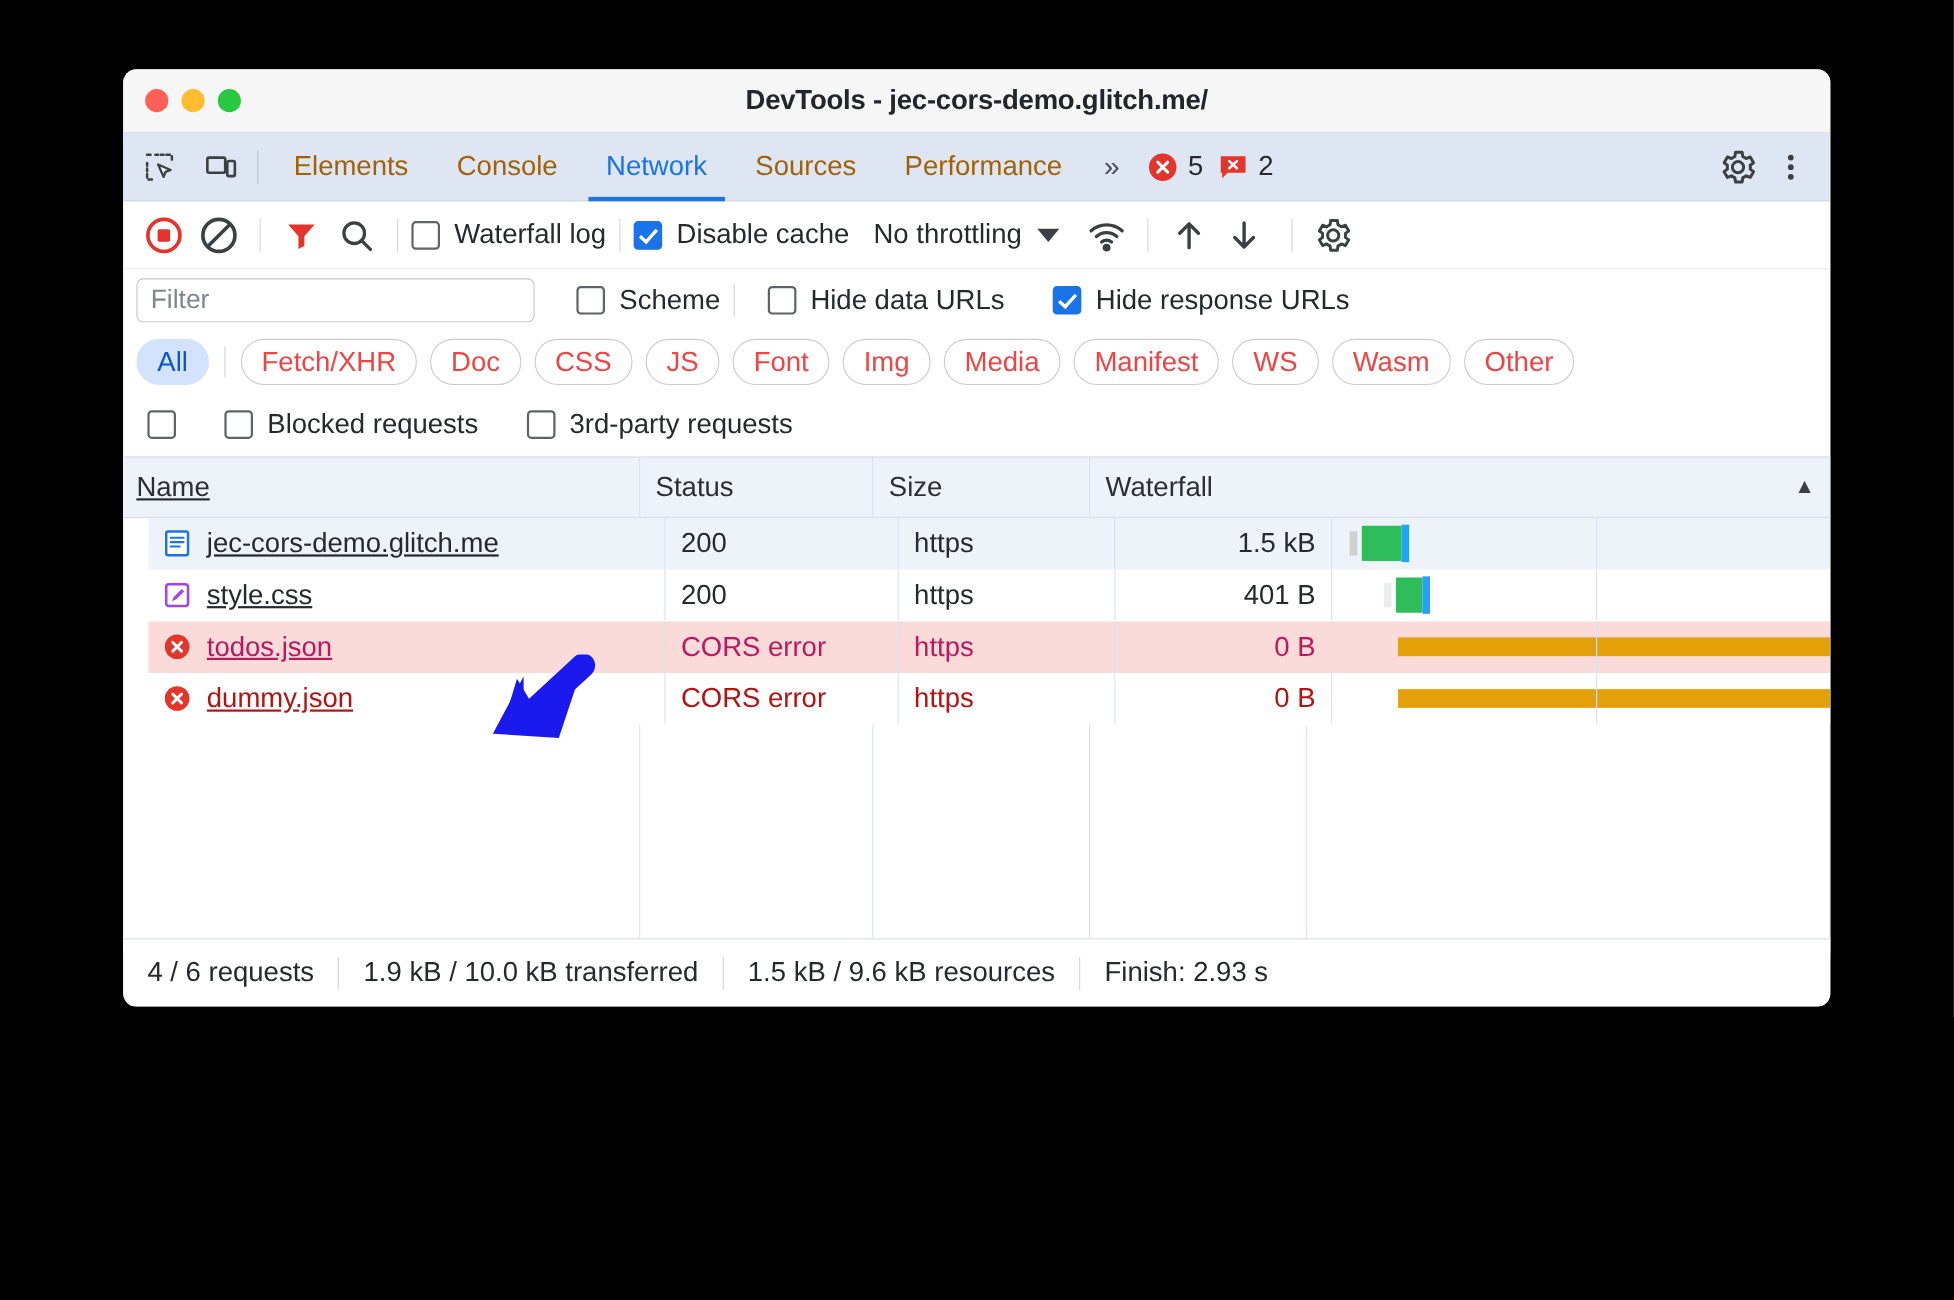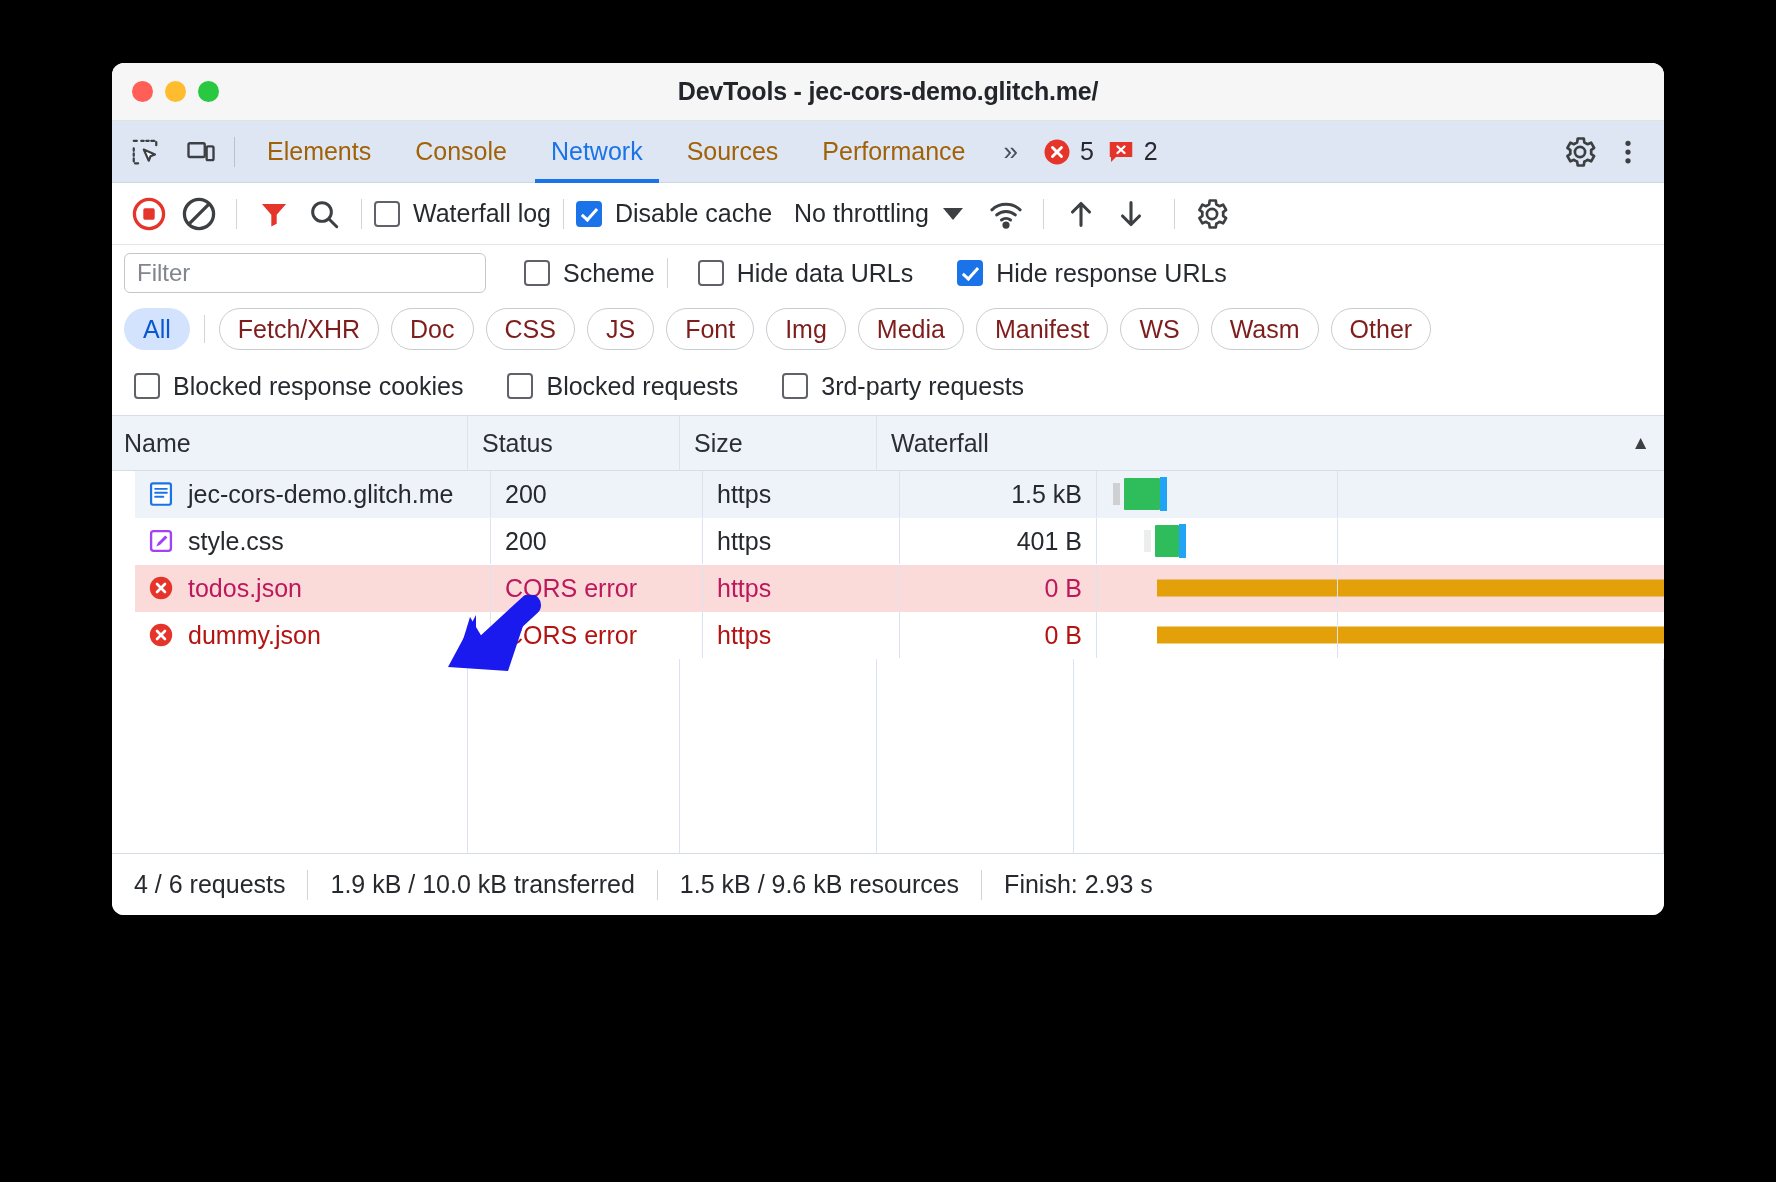--- a/index.html
+++ b/index.html
@@ -131,21 +131,21 @@
 
   
   #pillrow {
     height: 56px; display: flex; align-items: center;
     padding: 0 12px; gap: 12px; background: #fff;
   }
   .pill {
     height: 42px; border-radius: 21px;
     border: 1px solid #c9ccd1; background: #fff;
     display: flex; align-items: center; padding: 0 18px;
-    font-size: 25px; color: #7f1d1d; white-space: nowrap;
+    font-size: 25px; color: #ef4444; white-space: nowrap;
   }
   .pill.selected {
     background: #d3e3fd; border-color: transparent; color: #0b57d0;
   }
   .pillsep { width: 1px; height: 28px; background: #d4d4d4; margin: 0 2px; }
 
   
   #blockedrow {
     height: 58px; display: flex; align-items: center;
     padding: 0 22px; gap: 44px; background: #fff;
@@ -161,21 +161,21 @@
     height: 56px;
   }
   .cell {
     display: flex; align-items: center;
     font-size: 25px; color: #26292e;
     padding: 0 14px;
     border-right: 1px solid #dbe3f0;
     overflow: hidden; white-space: nowrap;
   }
   #thead .cell { font-size: 25px; color: #2b2f33; }
-  .c-name { width: 356px; padding-left: 12px; }
+  .c-name { width: 470px; padding-left: 12px; text-decoration: underline; }
   .c-status { width: 212px; }
   .c-scheme { width: 197px; }
   .c-size { width: 197px; justify-content: flex-end; }
   .c-wf { flex: 1; position: relative; border-right: none; }
   .sort-arrow {
     margin-left: auto; font-size: 19px; color: #3c4043;
   }
   .row-body { border-bottom: 1px solid transparent; margin-left: 23px; }
   .row-alt { background: #eef2f9; }
   .row-white { background: #ffffff; }
@@ -419,21 +419,20 @@
         <span>Wasm</span>
       </div>
     <div class="pill">
         <span>Other</span>
       </div>
   </div>
 
   <div id="blockedrow">
     <div class="chk-label">
       <span class="cbox"></span>
-      <span>Blocked response cookies</span>
     </div>
     <div class="chk-label">
       <span class="cbox"></span>
       <span>Blocked requests</span>
     </div>
     <div class="chk-label">
       <span class="cbox"></span>
       <span>3rd-party requests</span>
     </div>
   </div>

